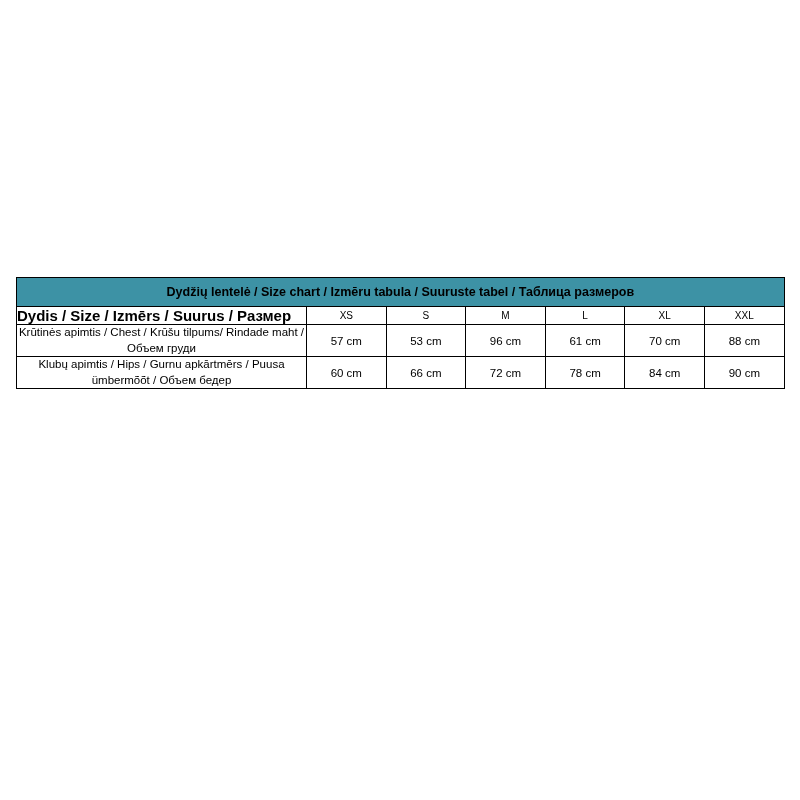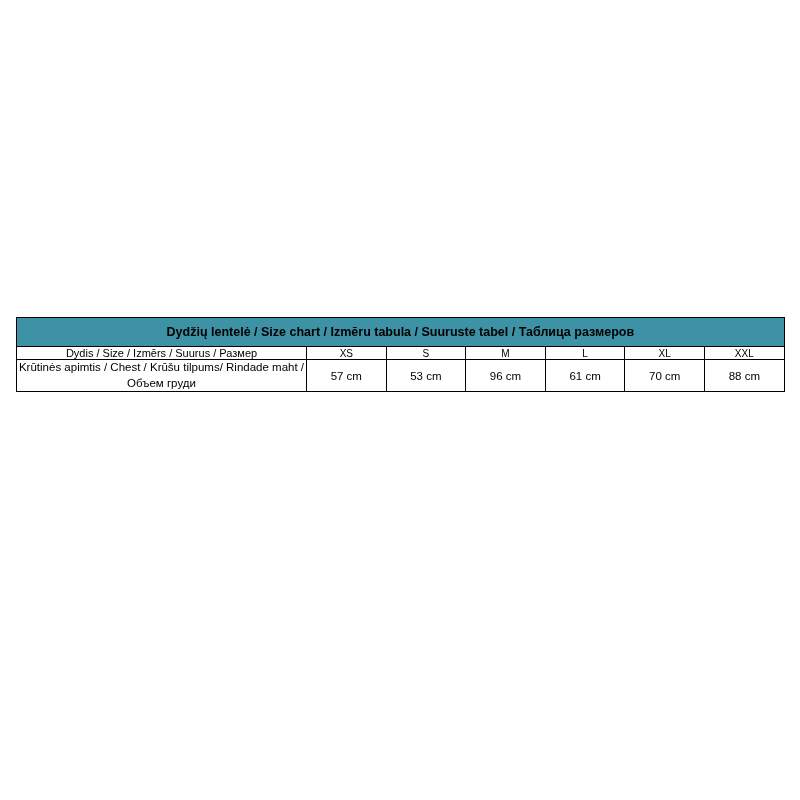--- a/index.html
+++ b/index.html
@@ -11,21 +11,20 @@
     height: 800px;
     background: #ffffff;
     font-family: "Liberation Sans", sans-serif;
     overflow: hidden;
   }
   .page {
     position: relative;
     width: 800px;
     height: 712px;
     box-sizing: border-box;
-    margin-top: 40px;
   }
   .chart-wrap {
     position: absolute;
     left: 16px;
     top: 277px;
     width: 768px;
   }
   table.size-chart {
     border-collapse: collapse;
     width: 768px;
@@ -42,23 +41,23 @@
     background: #3d92a5;
     color: #000000;
     font-size: 12.5px;
     font-weight: bold;
     text-align: center;
     height: 28px;
     padding: 4px 6px;
     border: 1px solid #000000;
   }
   .hdr-label {
-    font-size: 11px;
-    font-weight: normal;
-    text-align: center;
+    font-size: 15px;
+    font-weight: bold;
+    text-align: left;
     padding: 9px 8px;
     color: #000000;
   }
   .hdr-size {
     font-size: 10px;
     font-weight: normal;
     text-align: center;
     color: #000000;
     padding: 9px 4px;
   }
@@ -111,16 +110,25 @@
       <tbody>
         <tr>
           <td class="row-label">Krūtinės apimtis / Chest / Krūšu tilpums/ Rindade maht / Объем груди</td>
           <td class="row-val">57 cm</td>
           <td class="row-val">53 cm</td>
           <td class="row-val">96 cm</td>
           <td class="row-val">61 cm</td>
           <td class="row-val">70 cm</td>
           <td class="row-val">88 cm</td>
         </tr>
+        <tr>
+          <td class="row-label">Klubų apimtis / Hips / Gurnu apkārtmērs / Puusa ümbermõõt / Объем бедер</td>
+          <td class="row-val">60 cm</td>
+          <td class="row-val">66 cm</td>
+          <td class="row-val">72 cm</td>
+          <td class="row-val">78 cm</td>
+          <td class="row-val">84 cm</td>
+          <td class="row-val">90 cm</td>
+        </tr>
       </tbody>
     </table>
   </div>
 </div>
 
 </body></html>

